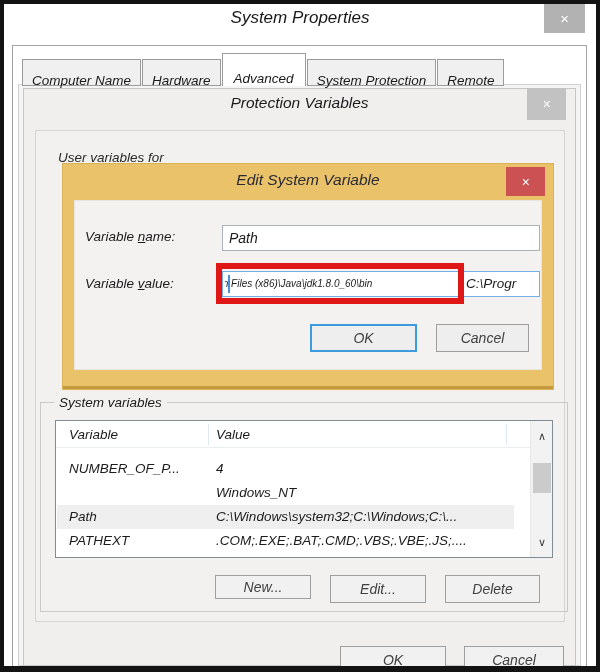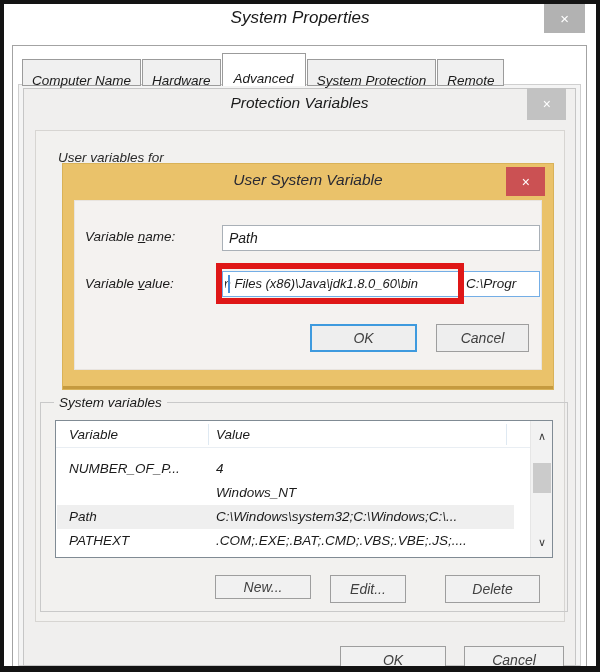--- a/index.html
+++ b/index.html
@@ -35,21 +35,21 @@
   .edit-title { top:171px; left:62px; width:492px; text-align:center; font-size:15.5px; color:#2a2a33; z-index:6; }
   .close-red { top:167px; left:506px; width:39px; height:29px; background:#cb5153; font-size:14px; z-index:7; }
   .edit-panel { top:200px; left:74px; width:468px; height:170px; background:#f4f2f0; border:1px solid #e8e4df; z-index:6; }
   .field-label { font-size:13.5px; color:#1c1c1c; z-index:7; white-space:nowrap; }
   .lbl-name { top:229px; left:85px; }
   .lbl-value { top:276px; left:85px; }
   .field-label .ak { text-decoration:underline; }
   .input { background:#ffffff; font-size:14px; line-height:24px; padding:0 6px; white-space:nowrap; overflow:hidden; z-index:7; }
   .input-name { top:225px; left:222px; width:318px; height:26px; border:1px solid #a9b0b7; }
   .input-value { top:271px; left:222px; width:318px; height:26px; border:1px solid #74aee6; background:#ffffff; z-index:7; }
-  .value-clip { top:271px; left:225px; width:233px; height:26px; overflow:hidden; line-height:26px; font-size:13px; z-index:8; white-space:nowrap; }
+  .value-clip { top:271px; left:225px; width:233px; height:26px; overflow:hidden; line-height:26px; font-size:10px; z-index:8; white-space:nowrap; }
   .value-clip span { margin-left:-5px; display:inline-block; }
   .value-after { top:271px; left:466px; width:73px; height:26px; overflow:hidden; line-height:26px; font-size:13.5px; z-index:8; white-space:nowrap; }
   .caret { top:275px; left:228px; width:2px; height:18px; background:#4a90d9; z-index:9; }
   .red-box { top:263px; left:216px; width:248px; height:41px; border:6px solid #df1717; z-index:10; pointer-events:none; background:transparent; }
 
   .btn { display:flex; align-items:center; justify-content:center; font-size:14px; color:#404040; background:#f1f1f1; border:1px solid #9e9e9e; cursor:default; }
   .btn-edit-ok { top:324px; left:310px; width:107px; height:28px; border:2px solid #3e9ade; background:#eeeeee; z-index:7; }
   .btn-edit-cancel { top:324px; left:436px; width:93px; height:28px; background:#eeeeee; z-index:7; }
 
   
@@ -66,21 +66,21 @@
   .lv-row.selected { background:#efefef; }
   .lv-cell { position:absolute; top:0; height:24px; line-height:24px; font-size:13.5px; white-space:nowrap; overflow:hidden; }
   .lv-c-name { left:12px; width:140px; }
   .lv-c-value { left:159px; width:296px; }
   .scrollbar { position:absolute; top:0; right:0; width:22px; height:136px; background:#f2f2f2; border-left:1px solid #e6e6e6; }
   .sb-arrow { position:absolute; left:0; width:22px; height:22px; display:flex; align-items:center; justify-content:center; font-family:"DejaVu Sans", sans-serif; font-size:11px; color:#3c3c3c; }
   .sb-up { top:4px; } .sb-down { bottom:4px; }
   .sb-thumb { position:absolute; left:2px; top:42px; width:18px; height:30px; background:#cbcbcb; }
 
   .btn-new { top:575px; left:215px; width:96px; height:24px; z-index:5; }
-  .btn-edit2 { top:575px; left:330px; width:76px; height:28px; z-index:5; }
+  .btn-edit2 { top:575px; left:330px; width:96px; height:28px; z-index:5; }
   .btn-delete { top:575px; left:445px; width:95px; height:28px; z-index:5; }
 
   
   .btn-ok { top:646px; left:340px; width:106px; height:27px; z-index:6; }
   .btn-cancel { top:646px; left:464px; width:100px; height:27px; z-index:6; }
 </style>
 </head>
 <body>
 
 <div class="screen">
@@ -102,21 +102,21 @@
 
   <div class="abs env-dialog"></div>
   <div class="abs env-title">Protection Variables</div>
   <div class="abs closebtn close-gray2">
       <span>×</span>
     </div>
   <div class="abs env-panel"></div>
   <div class="abs user-vars-clip">User variables for</div>
 
   <div class="abs edit-dialog"></div>
-  <div class="abs edit-title">User System Variable</div>
+  <div class="abs edit-title">Edit System Variable</div>
   <div class="abs closebtn close-red">
       <span>×</span>
     </div>
   <div class="abs edit-panel"></div>
 
   <div class="abs field-label lbl-name"><span>Variable </span><span class="ak">n</span><span>ame:</span></div>
   <div class="abs input input-name">Path</div>
 
   <div class="abs field-label lbl-value"><span>Variable </span><span class="ak">v</span><span>alue:</span></div>
   <div class="abs input-value input"></div>

